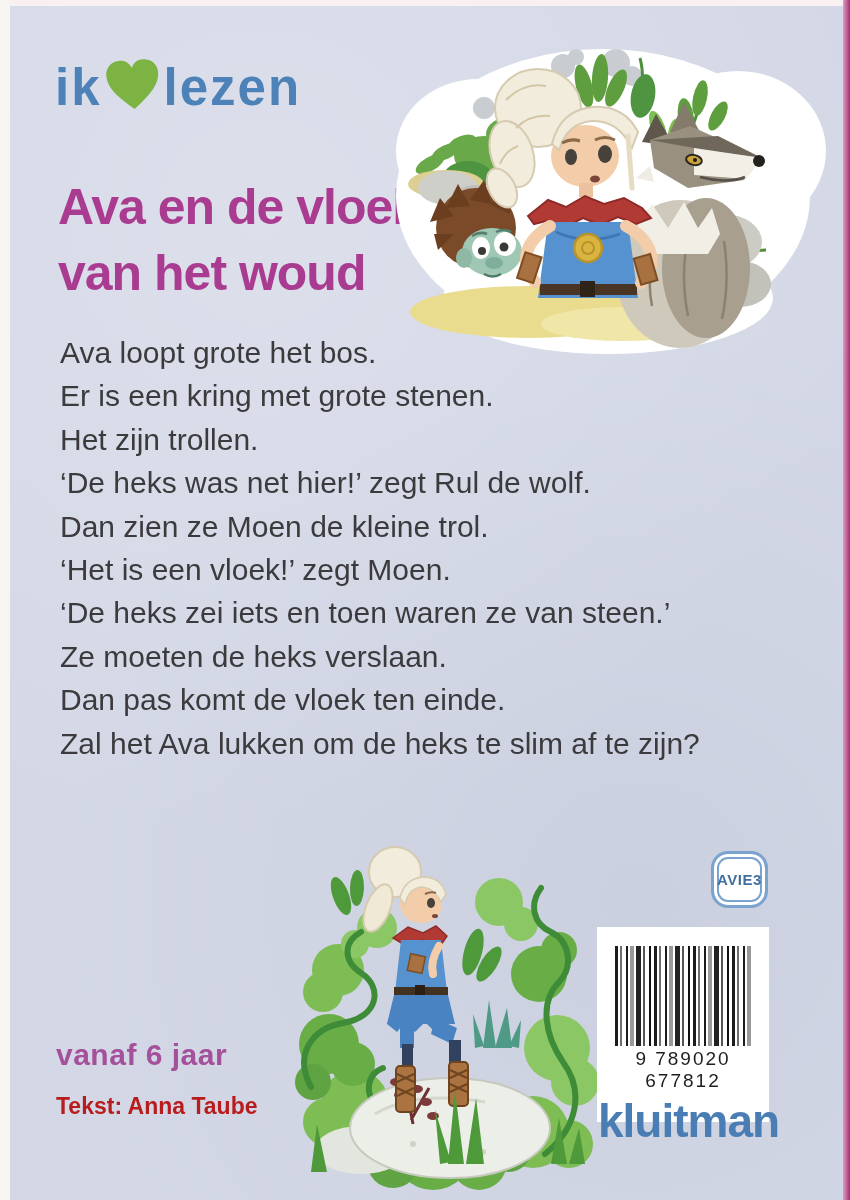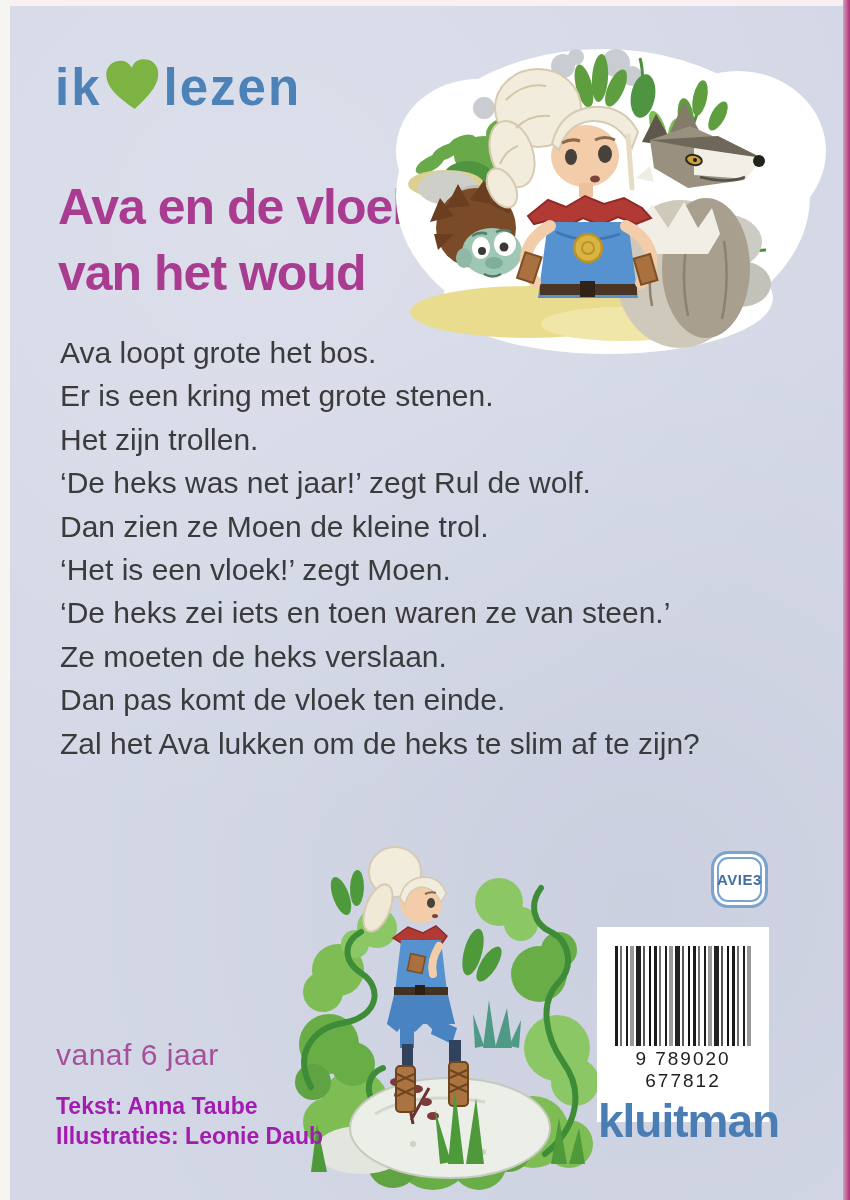--- a/index.html
+++ b/index.html
@@ -37,22 +37,22 @@
     color:#a93c90; letter-spacing:-1px;
   }
 
   
   .blurb {
     position:absolute; left:60px; top:331px; width:730px;
     font-size:30px; line-height:43.4px; color:#3b3b3e;
   }
 
   
-  .age-label { position:absolute; left:56px; top:1038px; font-size:30px; font-weight:normal; color:#a4509a; letter-spacing:0.5px; }
-  .credits { position:absolute; left:56px; top:1091px; font-size:23px; font-weight:bold; color:#a21caf; line-height:30px; }
+  .age-label { position:absolute; left:56px; top:1038px; font-size:30px; font-weight:bold; color:#a4509a; letter-spacing:0.5px; }
+  .credits { position:absolute; left:56px; top:1091px; font-size:23px; font-weight:bold; color:#b91c1c; line-height:30px; }
 
   
   .avi-badge {
     position:absolute; left:711px; top:851px; width:57px; height:57px;
     background:#fff; border:3px solid #7ba3cf; border-radius:17px;
     box-shadow: inset 0 0 0 3px #ffffff, inset 0 0 0 5px #7ba3cf;
     display:flex; flex-direction:row; align-items:center; justify-content:center;
     color:#41709f; font-weight:bold; font-size:15px; line-height:16px; letter-spacing:0.5px;
   }
 
@@ -240,21 +240,21 @@
         <rect x="133" y="218" width="17" height="27" transform="rotate(18 141 231)"></rect>
         <rect x="249" y="220" width="17" height="27" transform="rotate(-16 257 233)"></rect>
       </g>
     </g>
   </svg>
 
   <div class="blurb">
     <div>Ava loopt grote het bos.</div>
     <div>Er is een kring met grote stenen.</div>
     <div>Het zijn trollen.</div>
-    <div>‘De heks was net jaar!’ zegt Rul de wolf.</div>
+    <div>‘De heks was net hier!’ zegt Rul de wolf.</div>
     <div>Dan zien ze Moen de kleine trol.</div>
     <div>‘Het is een vloek!’ zegt Moen.</div>
     <div>‘De heks zei iets en toen waren ze van steen.’</div>
     <div>Ze moeten de heks verslaan.</div>
     <div>Dan pas komt de vloek ten einde.</div>
     <div>Zal het Ava lukken om de heks te slim af te zijn?</div>
   </div>
 
   <svg class="illu" style="left:283px; top:832px;" width="328" height="366" viewBox="0 0 328 366">
 
@@ -376,17 +376,16 @@
   </div>
 
   <div class="barcode-box">
     <div class="barcode-bars"></div>
     <div class="barcode-number">9 789020 677812</div>
   </div>
 
   <div class="age-label">vanaf 6 jaar</div>
   <div class="credits">
     <div>Tekst: Anna Taube</div>
-    <div>Illustraties: Leonie Daub</div>
   </div>
 
   <div class="publisher">kluitman</div>
 </div>
 
 </body></html>

